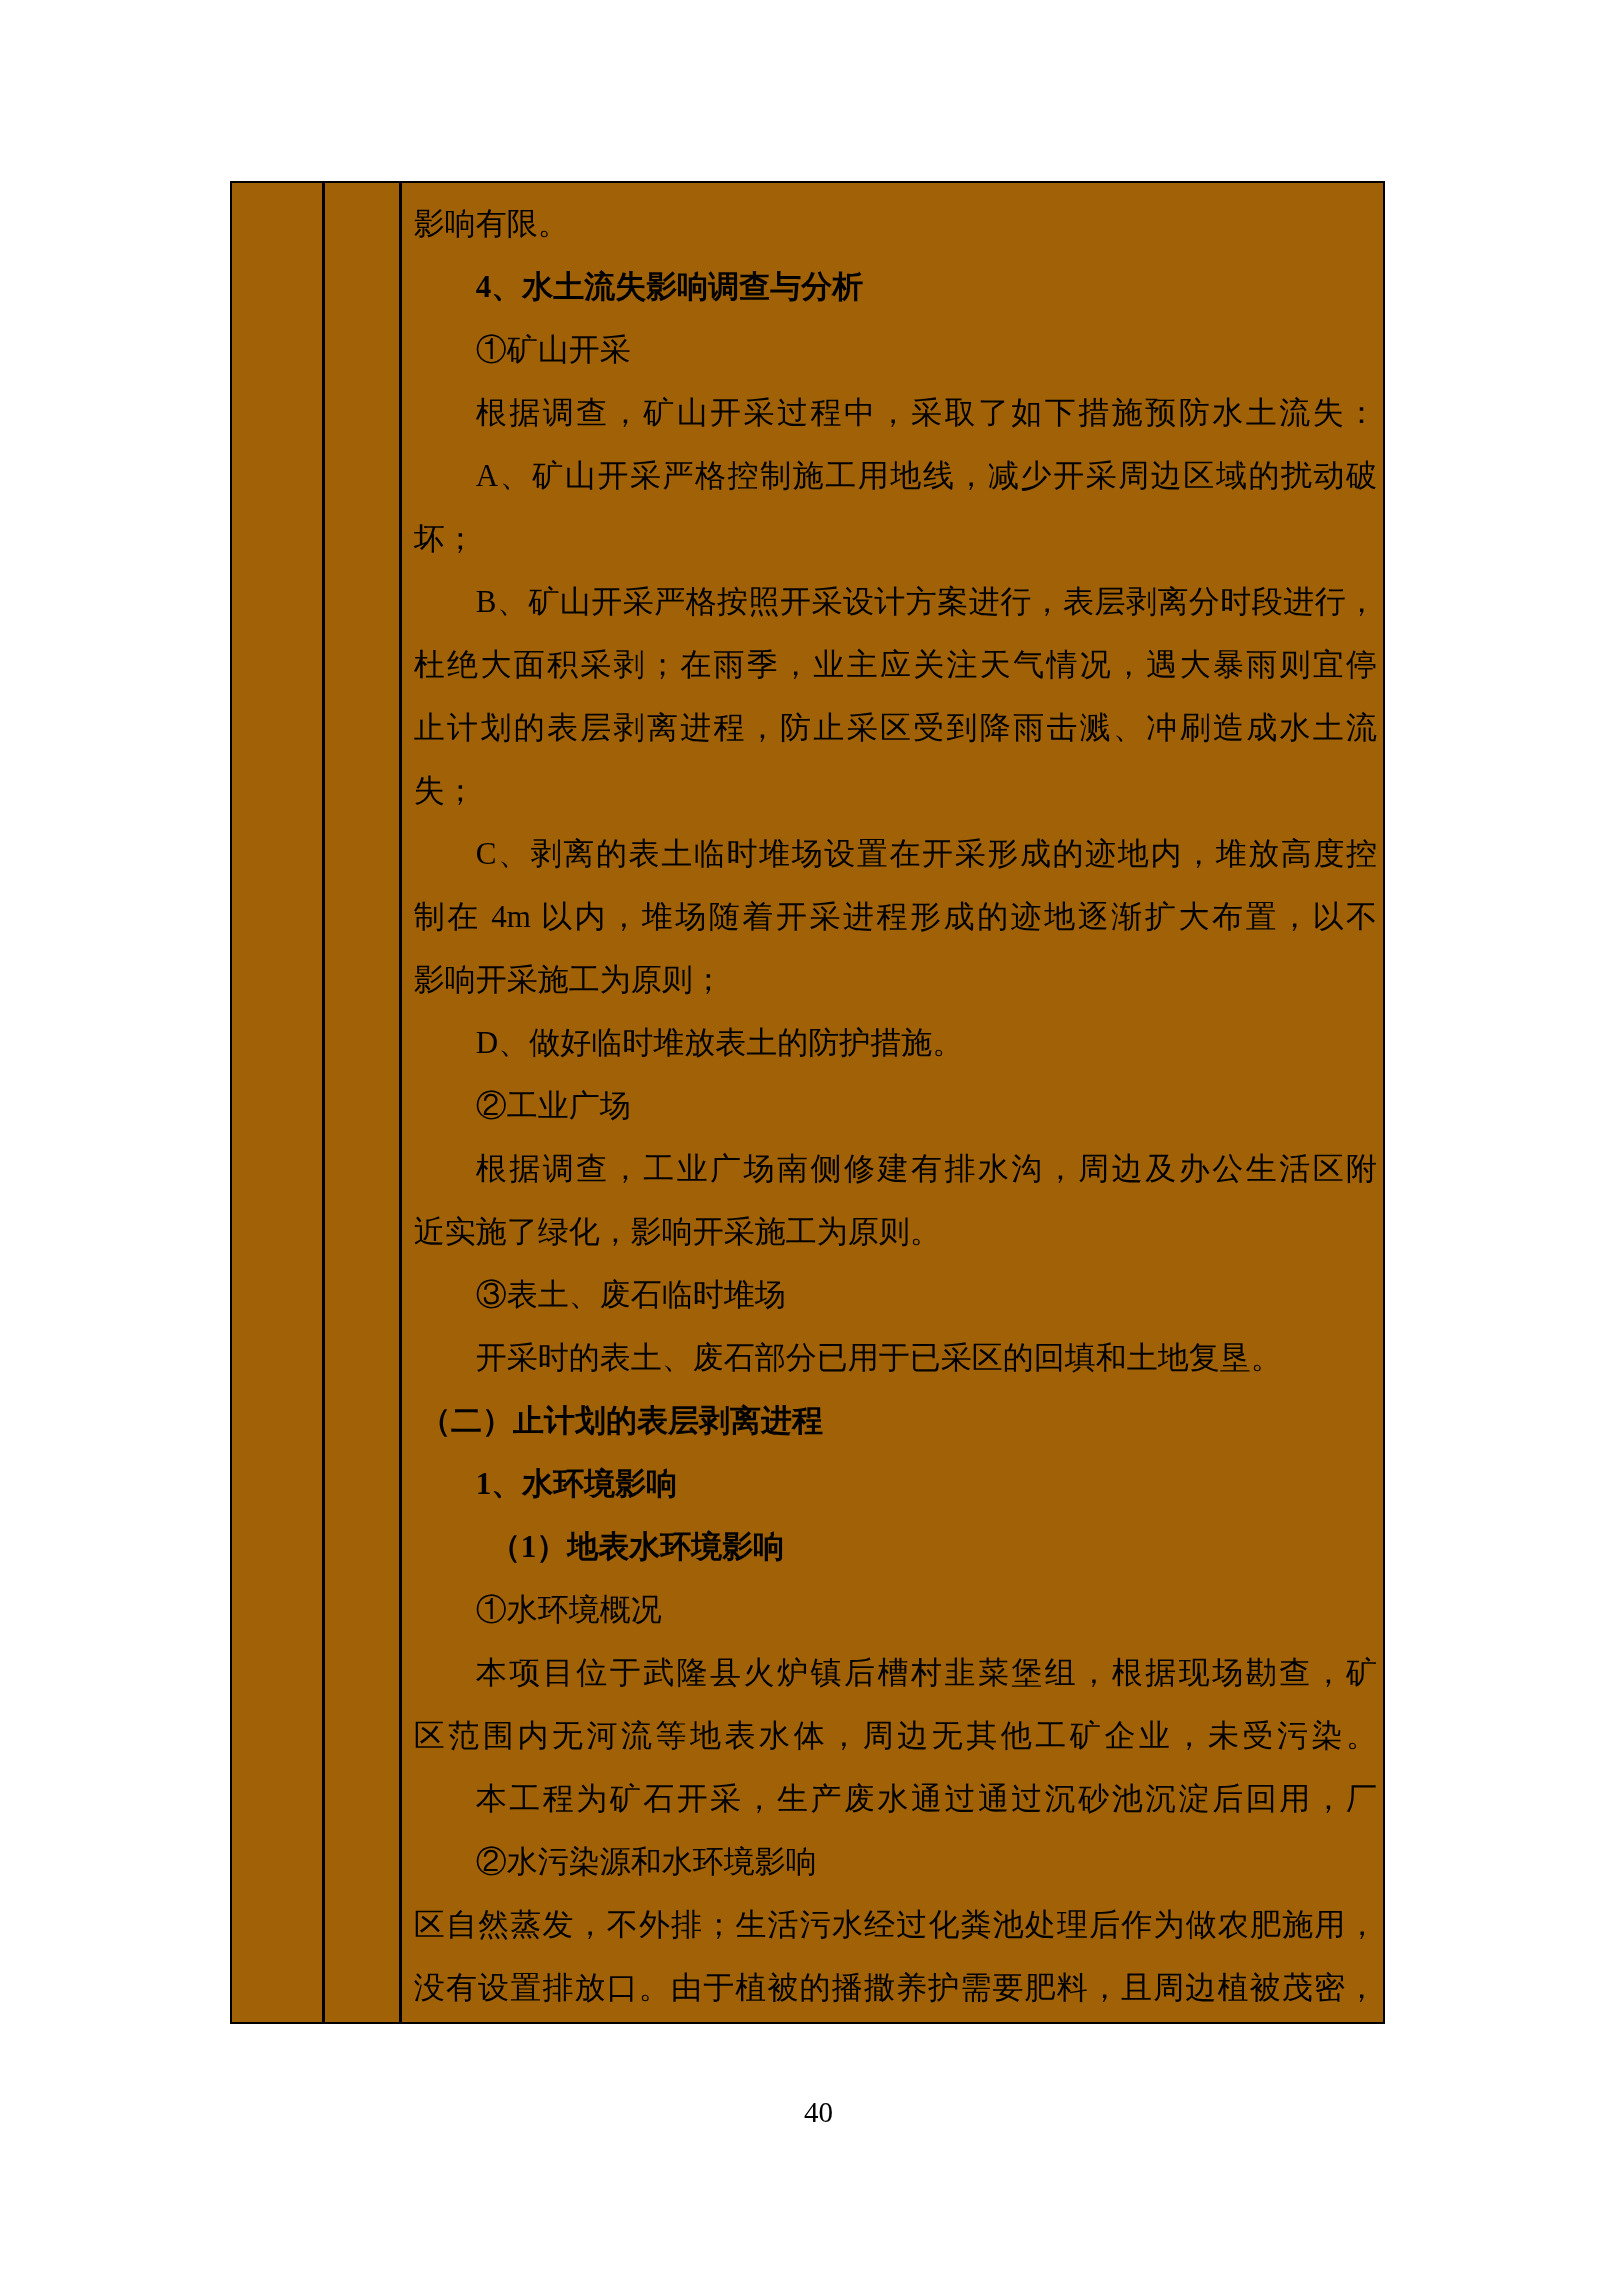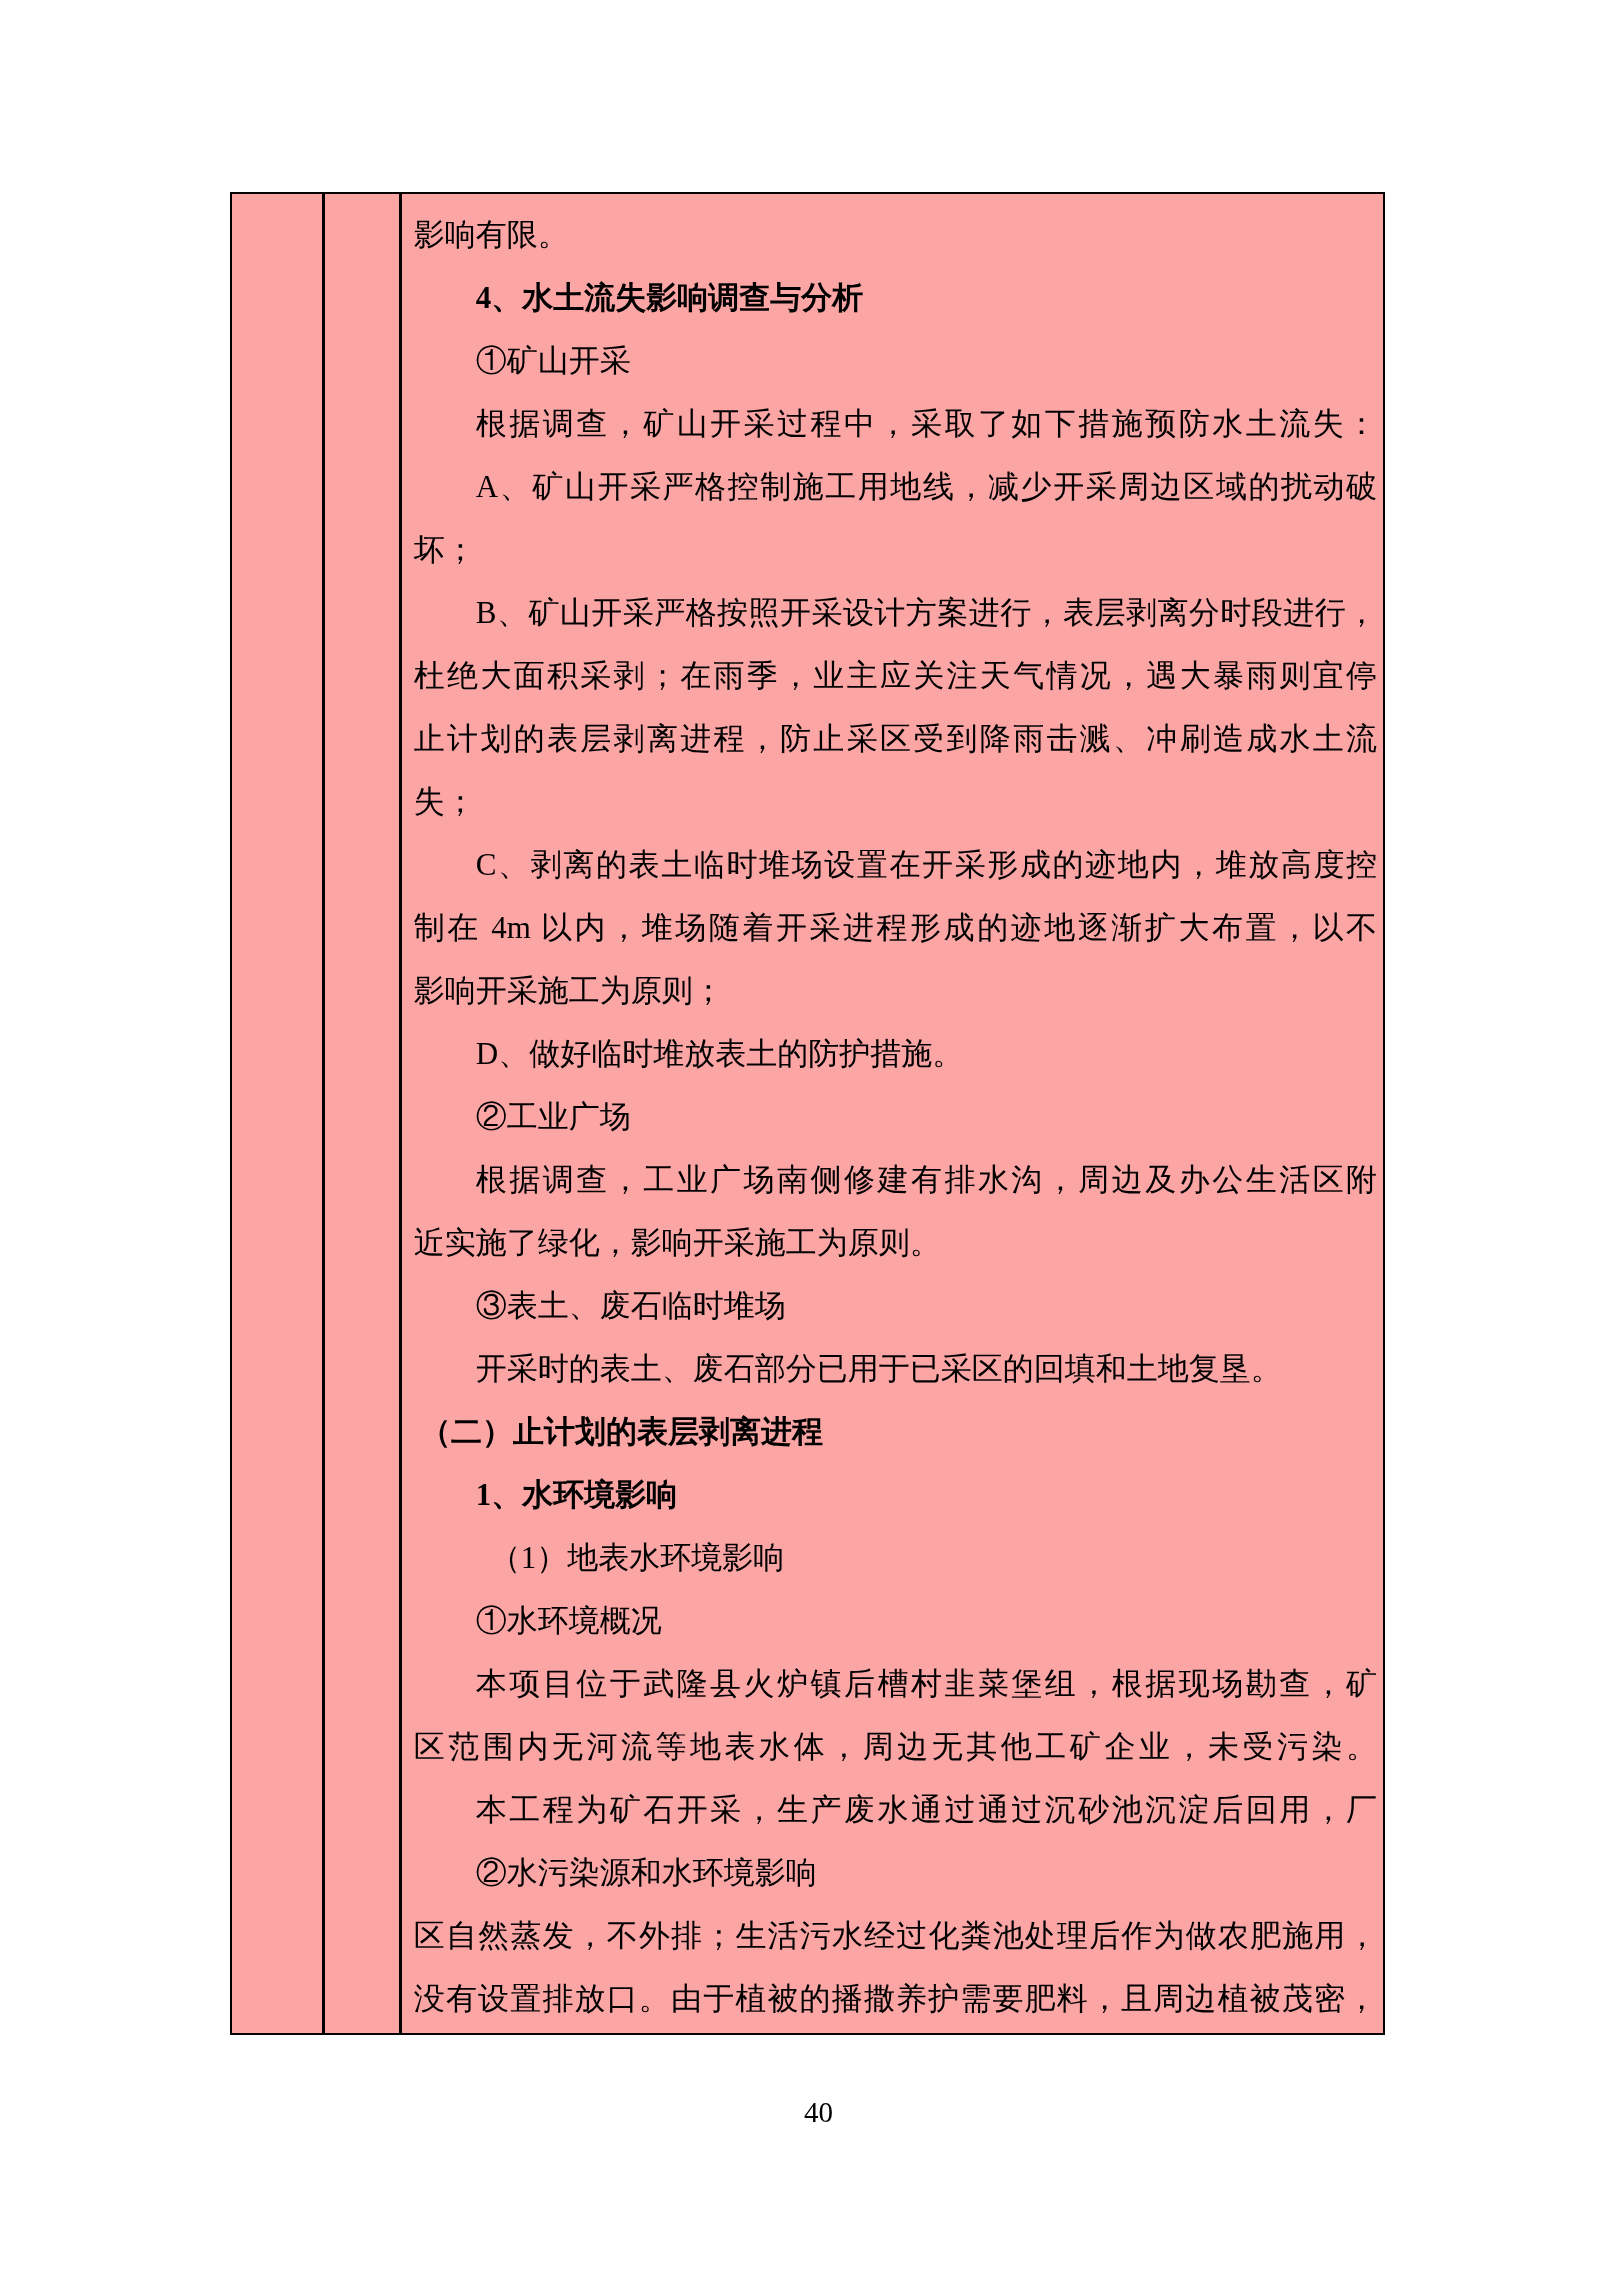--- a/index.html
+++ b/index.html
@@ -10,26 +10,26 @@
   body {
     width: 1621px;
     height: 2293px;
     position: relative;
     color: #000000;
     font-family: "Liberation Serif", "DejaVu Serif", serif;
   }
   .doc-table {
     position: absolute;
     left: 230px;
-    top: 192px;
+    top: 181px;
     width: 1155px;
     height: 1843px;
     box-sizing: border-box;
     border: 2.9px solid #000000;
-    background: #fca5a5;
+    background: #a16207;
     overflow: hidden;
   }
   .vline {
     position: absolute;
     top: 0;
     bottom: 0;
     width: 2.9px;
     background: #000000;
   }
   .vline.v1 { left: 90px; }
@@ -52,21 +52,21 @@
     color: #000000;
   }
   .ln.j {
     white-space: normal;
     text-align: justify;
     text-align-last: justify;
     text-justify: inter-character;
   }
   .ln.b  { font-weight: bold; }
   .i2    { text-indent: 2em; }
-  .i24   { text-indent: 2.45em; }
+  .i24   { text-indent: 2.45em; font-weight: bold; }
   .i02   { text-indent: 0.2em; }
   .sq    { letter-spacing: -0.4px; }
   .page-number {
     position: absolute;
     left: 8px;
     width: 1621px;
     top: 2096px;
     text-align: center;
     font-size: 29px;
     color: #000000;

